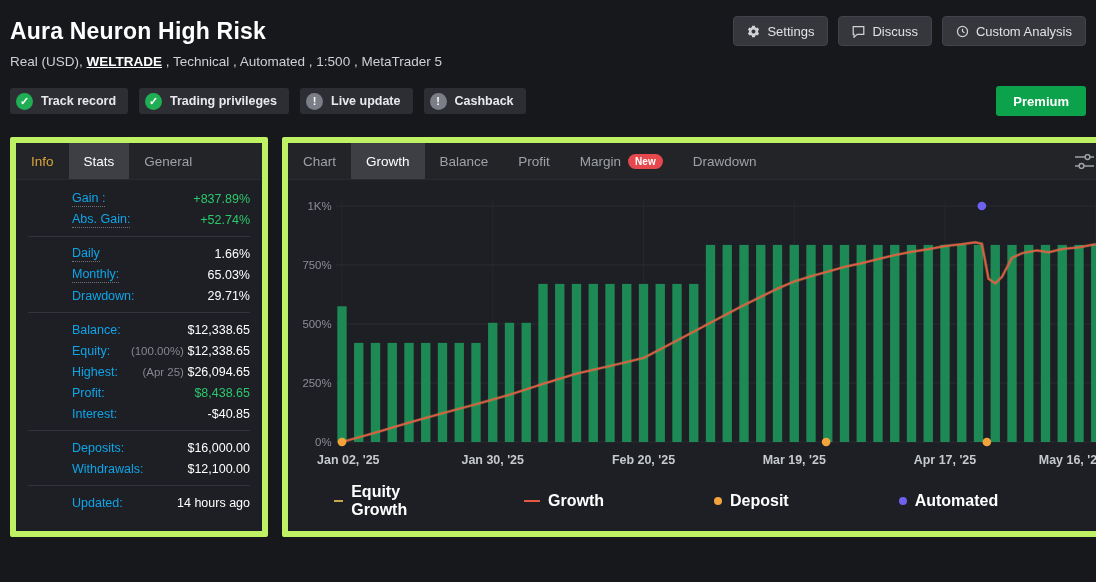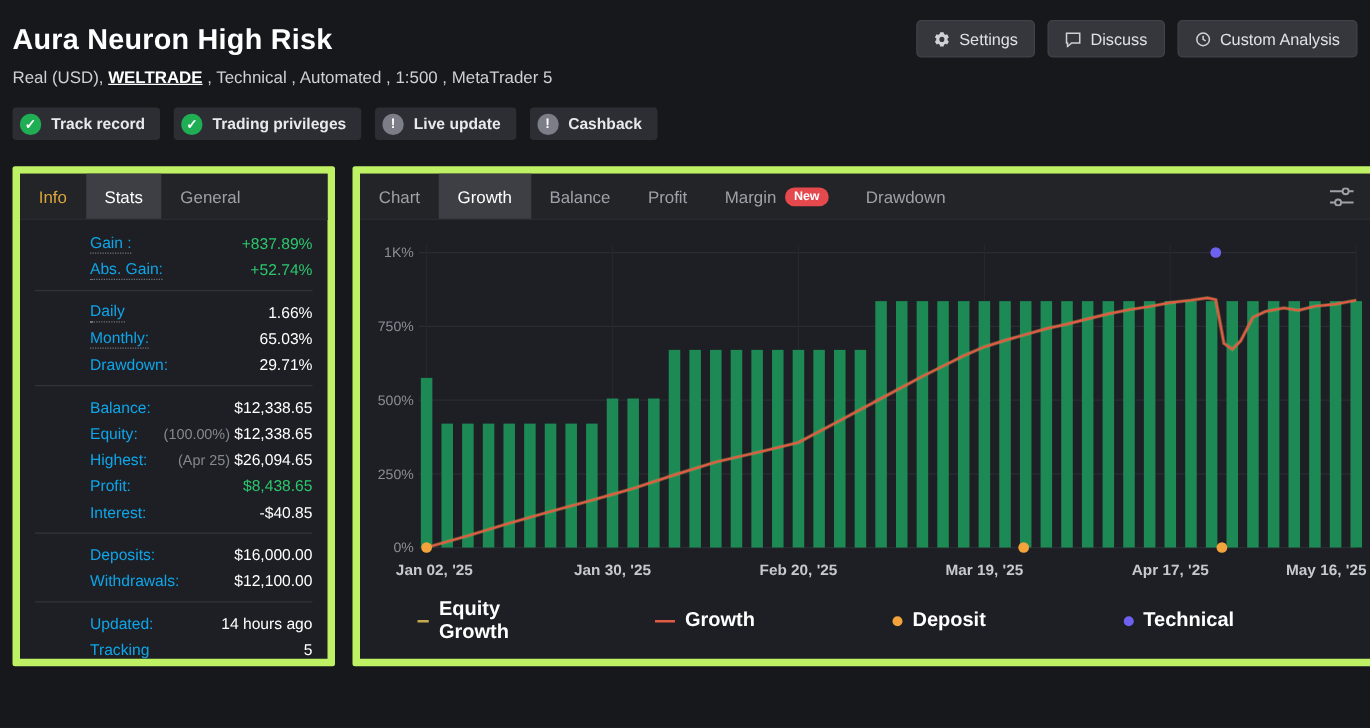--- a/index.html
+++ b/index.html
@@ -124,20 +124,21 @@
         </div>
         <div class="badge">
           <span class="ic warn">!</span>
           <span>Live update</span>
         </div>
         <div class="badge">
           <span class="ic warn">!</span>
           <span>Cashback</span>
         </div>
       </div>
+    <button class="premium">Premium</button>
   </div>
 
   <div class="content">
 
     <aside class="panel left-panel">
       <div class="tabbar" id="left-tabs">
           <div class="tab amber">Info</div>
           <div class="tab active">Stats</div>
           <div class="tab">General</div>
         </div>
@@ -195,24 +196,20 @@
             </div>
             <div class="row">
               <span class="lab">Withdrawals:</span>
               <span class="val"><span>$12,100.00</span></span>
             </div>
           </div>
           <div class="group">
             <div class="row">
               <span class="lab">Updated:</span>
               <span class="val"><span>14 hours ago</span></span>
-            </div>
-            <div class="row">
-              <span class="lab">Tracking</span>
-              <span class="val"><span>5</span></span>
             </div>
           </div>
         </div>
     </aside>
 
     <section class="panel right-panel">
       <div class="tabbar chart-tabbar">
         <div class="tabs" id="chart-tabs">
             <div class="tab">
               <span>Chart</span>
@@ -329,19 +326,19 @@
           <span class="legend-item">
             <span class="lmark line" style="background: rgb(224, 91, 68);"></span>
             <span>Growth</span>
           </span>
           <span class="legend-item">
             <span class="lmark dot" style="background: rgb(242, 163, 60);"></span>
             <span>Deposit</span>
           </span>
           <span class="legend-item">
             <span class="lmark dot" style="background: rgb(111, 97, 240);"></span>
-            <span>Technical</span>
+            <span>Automated</span>
           </span>
         </div>
     </section>
 
   </div>
 </div>
 
 </body></html>

